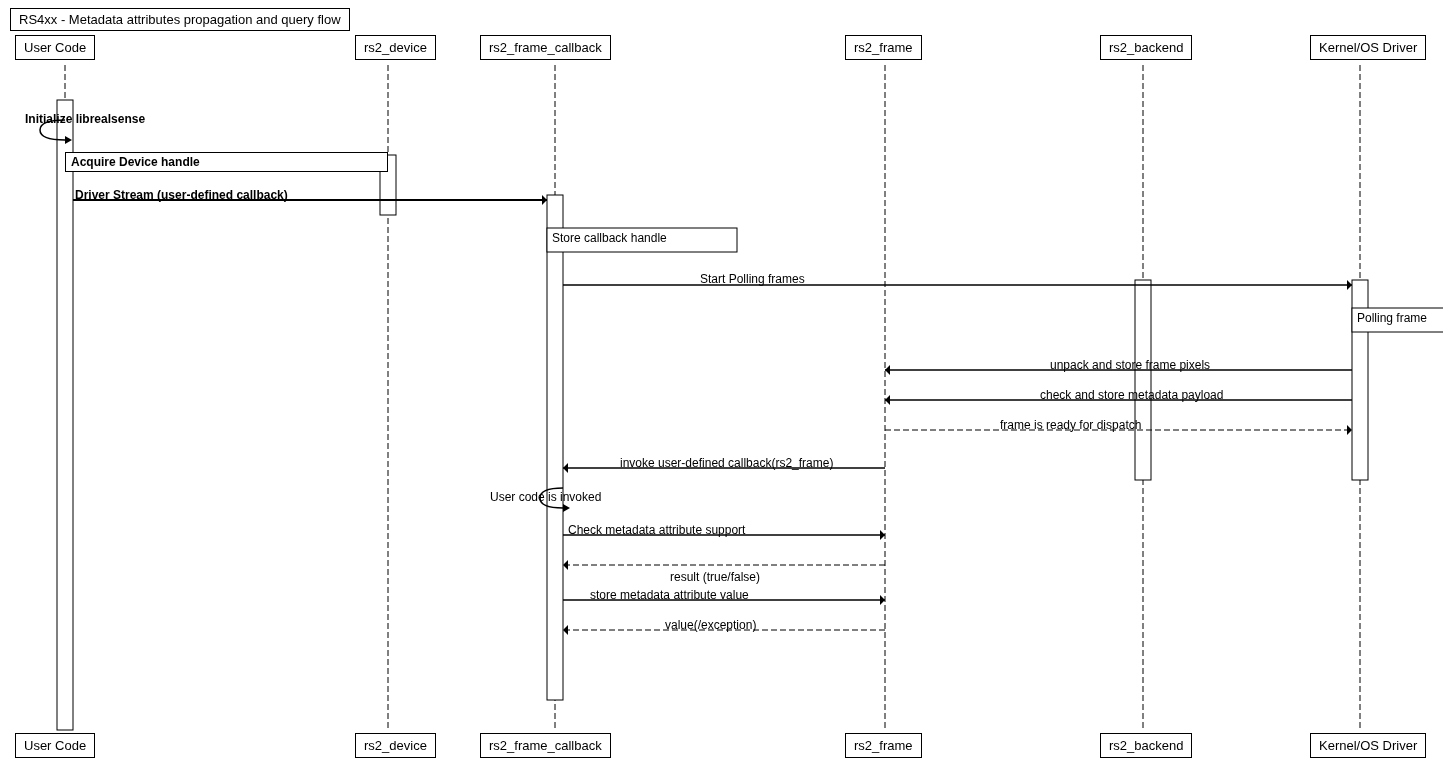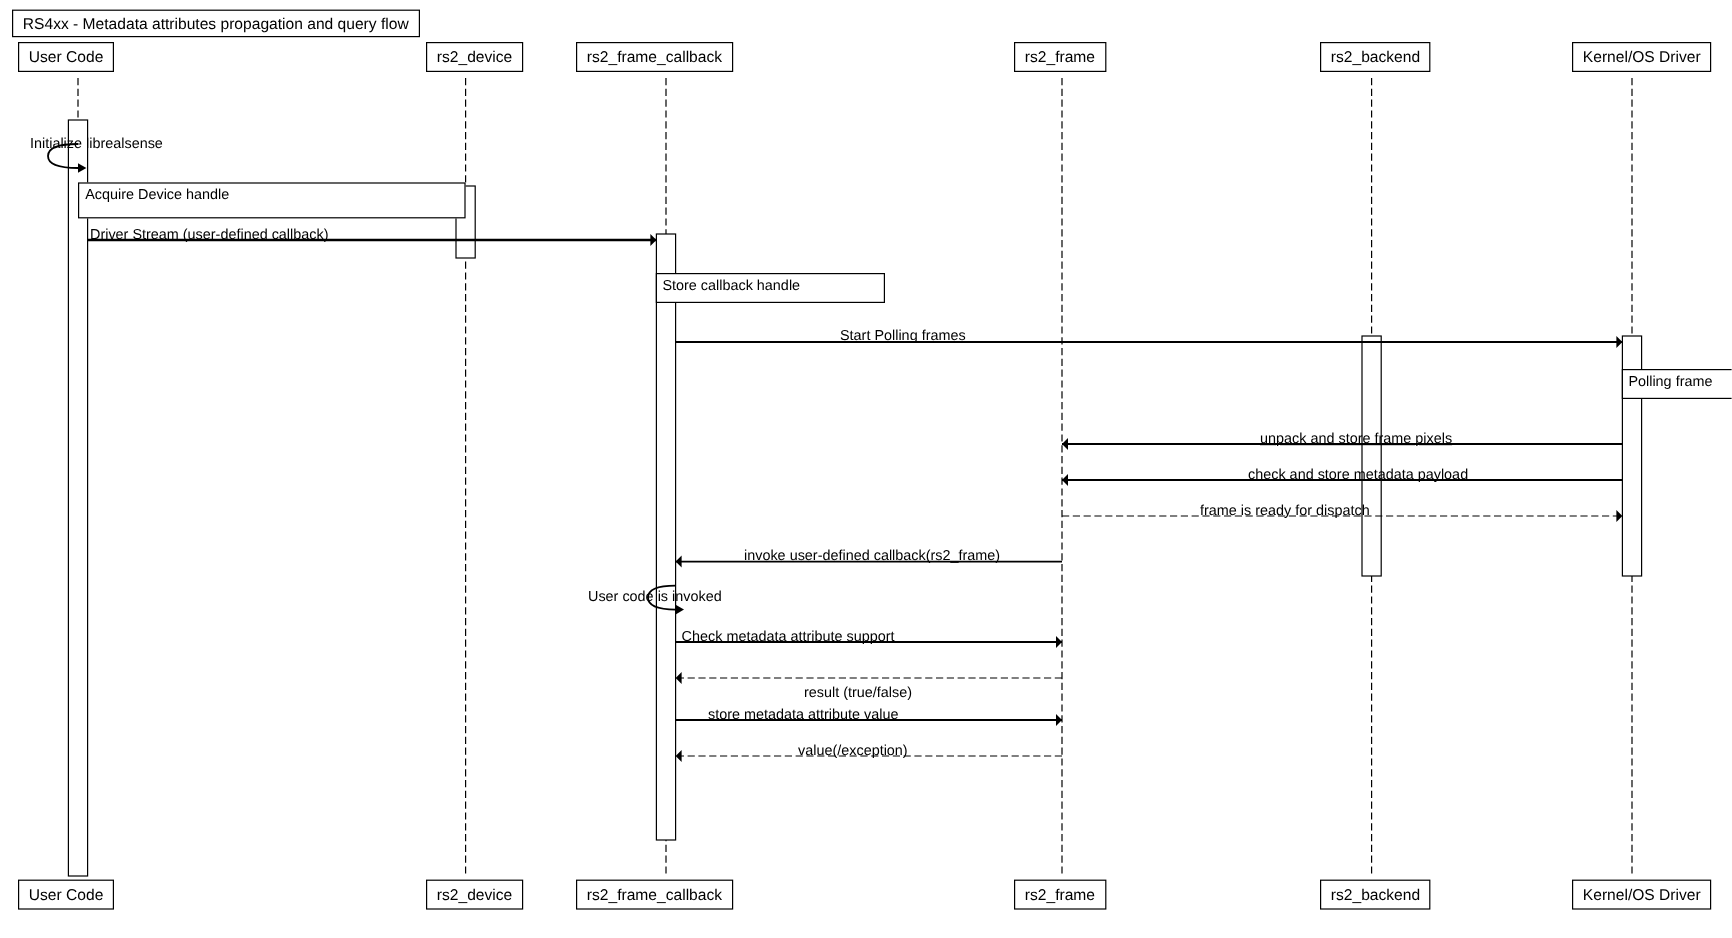--- a/index.html
+++ b/index.html
@@ -43,21 +43,21 @@
       width: 1443px;
       height: 782px;
       pointer-events: none;
     }
     .msg-label {
       position: absolute;
       font-size: 12px;
       white-space: nowrap;
     }
     .msg-label.bold {
-      font-weight: normal;
+      font-weight: bold;
       text-align: center;
     }
   </style>
 </head>
 <body>
 
 <div id="diagram">
 
   <div class="title-box">RS4xx - Metadata attributes propagation and query flow</div>
 
@@ -139,33 +139,33 @@
 
   <div class="actor-box" style="left:15px; top:733px;">User Code</div>
   <div class="actor-box" style="left:355px; top:733px;">rs2_device</div>
   <div class="actor-box" style="left:480px; top:733px;">rs2_frame_callback</div>
   <div class="actor-box" style="left:845px; top:733px;">rs2_frame</div>
   <div class="actor-box" style="left:1100px; top:733px;">rs2_backend</div>
   <div class="actor-box" style="left:1310px; top:733px;">Kernel/OS Driver</div>
 
   <div class="msg-label bold" style="left:25px; top:112px;">Initialize librealsense</div>
 
-  <div style="position:absolute; left:65px; top:152px; width:323px; height:30px; border:1px solid #000; background:#fff;">
+  <div style="position:absolute; left:65px; top:152px; width:323px; height:20px; border:1px solid #000; background:#fff;font-weight:bold;">
     <div class="msg-label" style="left:5px; top:2px;">Acquire Device handle</div>
   </div>
 
   <div class="msg-label bold" style="left:75px; top:188px;">Driver Stream (user-defined callback)</div>
 
   <div class="msg-label" style="left:552px; top:231px;">Store callback handle</div>
 
   <div class="msg-label" style="left:1357px; top:311px;">Polling frame</div>
 
   <div class="msg-label" style="left:700px; top:272px;">Start Polling frames</div>
 
-  <div class="msg-label" style="left:1050px; top:358px;text-decoration:underline;">unpack and store frame pixels</div>
+  <div class="msg-label" style="left:1050px; top:358px;">unpack and store frame pixels</div>
 
   <div class="msg-label" style="left:1040px; top:388px;">check and store metadata payload</div>
 
   <div class="msg-label" style="left:1000px; top:418px;">frame is ready for dispatch</div>
 
   <div class="msg-label" style="left:620px; top:456px;">invoke user-defined callback(rs2_frame)</div>
 
   <div class="msg-label" style="left:490px; top:490px;">User code is invoked</div>
 
   <div class="msg-label" style="left:568px; top:523px;">Check metadata attribute support</div>

